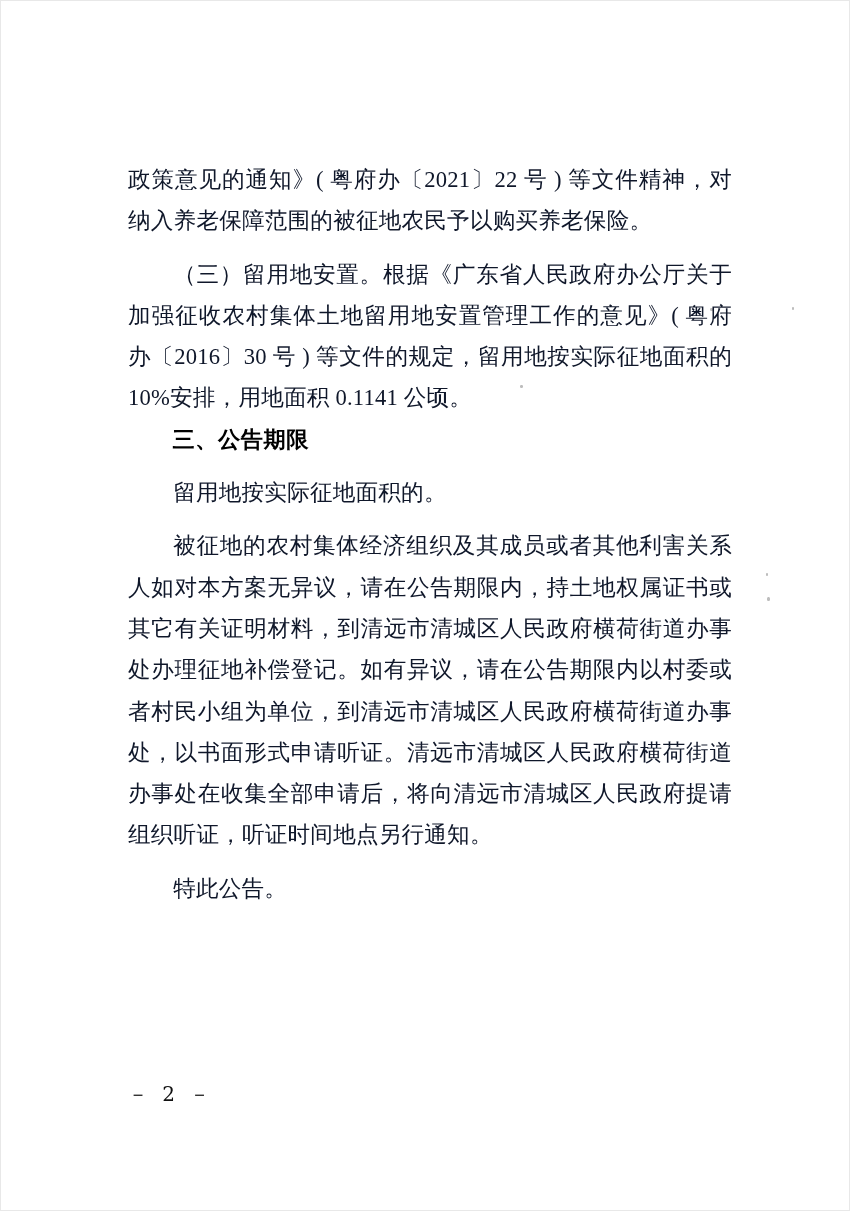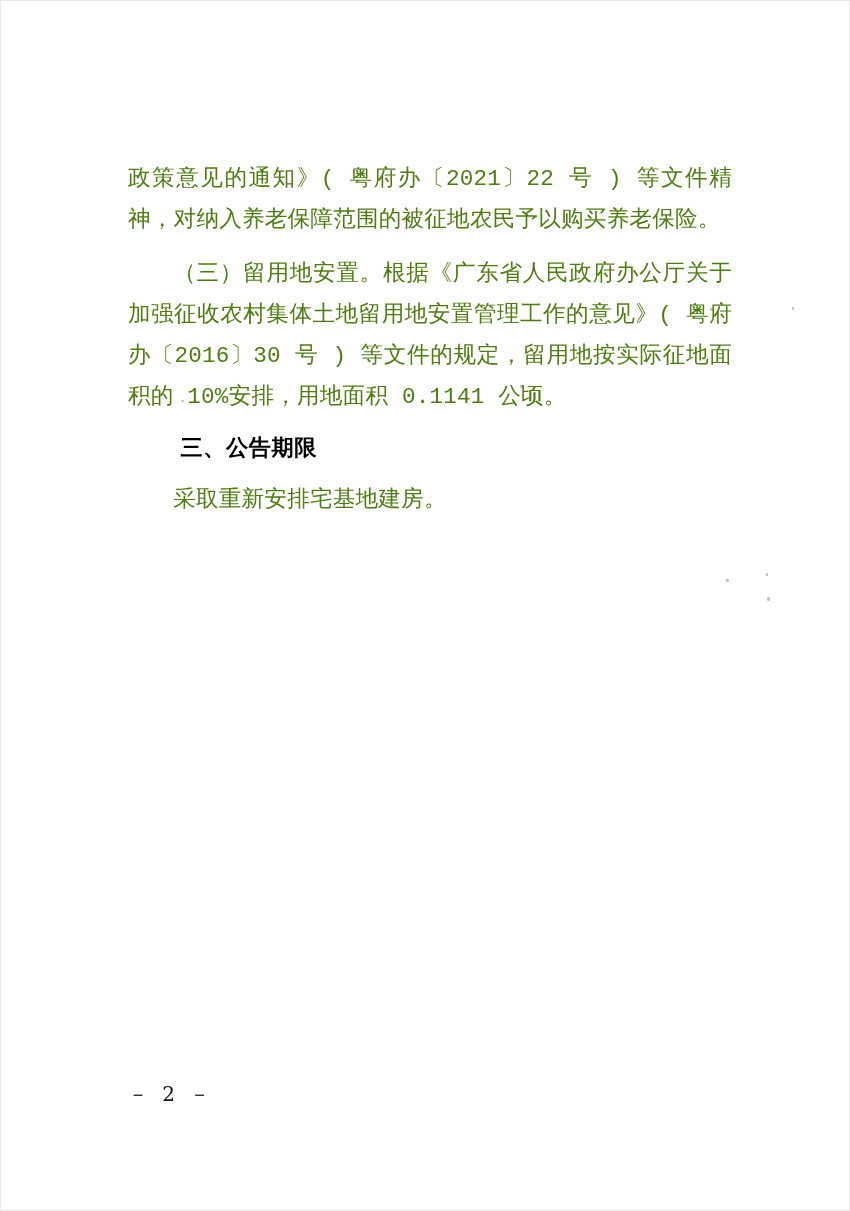--- a/index.html
+++ b/index.html
@@ -27,35 +27,35 @@
     pointer-events: none;
   }
   .doc-body {
     position: absolute;
     left: 127px;
     top: 158px;
     width: 604px;
   }
   .para {
     margin: 0;
-    font-family: Liberation Mono, monospace;
+    font-family: Liberation Serif, serif;
     font-size: 22.6px;
     line-height: 41.3px;
-    color: #4d7c0f;
+    color: #0f172a;
     text-align: justify;
     text-justify: inter-character;
     letter-spacing: 0.2px;
     word-break: break-all;
   }
   .para.indent {
     text-indent: 2em;
     margin-top: 12px;
   }
   .heading {
-    margin: 8px;
+    margin: 0;
     font-family: Liberation Sans, sans-serif;
     font-size: 22.2px;
     line-height: 41.3px;
     font-weight: bold;
     color: #000000;
     text-indent: 2em;
     letter-spacing: 0.6px;
   }
   .page-number {
     position: absolute;
@@ -78,18 +78,20 @@
   <span class="speckle" style="left:765px; top:572px; width:2px; height:3px;"></span>
   <span class="speckle" style="left:519px; top:384px; width:3px; height:3px;"></span>
   <span class="speckle" style="left:709px; top:307px; width:3px; height:3px;"></span>
   <span class="speckle" style="left:791px; top:306px; width:2px; height:3px;"></span>
   <span class="speckle" style="left:180px; top:399px; width:3px; height:2px;"></span>
 
   <div class="doc-body">
       <p class="para">政策意见的通知》( 粤府办〔2021〕22 号 ) 等文件精神，对纳入养老保障范围的被征地农民予以购买养老保险。</p>
       <p class="para indent">（三）留用地安置。根据《广东省人民政府办公厅关于加强征收农村集体土地留用地安置管理工作的意见》( 粤府办〔2016〕30 号 ) 等文件的规定，留用地按实际征地面积的 10%安排，用地面积 0.1141 公顷。</p>
       <p class="heading">三、公告期限</p>
-      <p class="para indent">采取重新安排宅基地建房。</p>
+      <p class="para indent">留用地按实际征地面积的。</p>
+      <p class="para indent">被征地的农村集体经济组织及其成员或者其他利害关系人如对本方案无异议，请在公告期限内，持土地权属证书或其它有关证明材料，到清远市清城区人民政府横荷街道办事处办理征地补偿登记。如有异议，请在公告期限内以村委或者村民小组为单位，到清远市清城区人民政府横荷街道办事处，以书面形式申请听证。清远市清城区人民政府横荷街道办事处在收集全部申请后，将向清远市清城区人民政府提请组织听证，听证时间地点另行通知。</p>
+      <p class="para indent">特此公告。</p>
     </div>
 
   <div class="page-number">－ 2 －</div>
 
 </div>
 
 </body></html>

